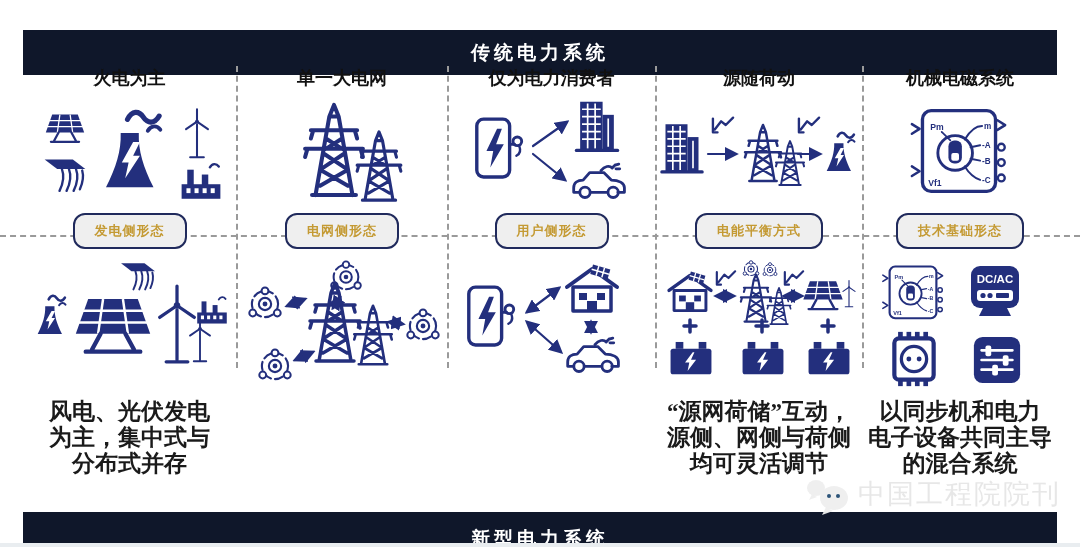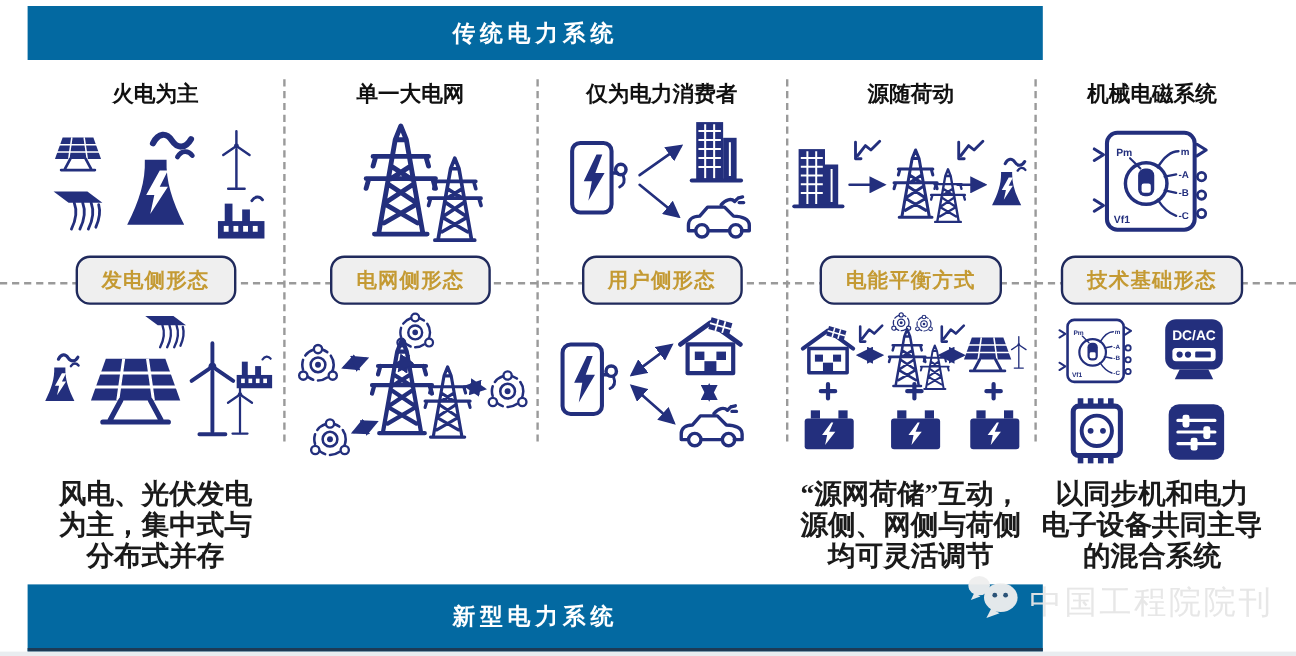--- a/index.html
+++ b/index.html
@@ -1,39 +1,39 @@
 <!DOCTYPE html>
 <html><head>
 <meta charset="utf-8">
 <style>
   html,body{margin:0;padding:0;background:#fff;}
   .canvas{position:relative;width:1080px;height:547px;background:#ffffff;overflow:hidden;
           font-family:"Liberation Serif","DejaVu Serif",serif;}
-  .banner{position:absolute;left:23px;width:846px;background:#0369a1;color:#ffffff;
+  .banner{position:absolute;left:23px;width:1034px;background:#0f172a;color:#ffffff;
           display:flex;align-items:center;justify-content:center;
-          font-size:19px;font-weight:bold;letter-spacing:4px;}
+          font-size:19px;font-weight:bold;letter-spacing:4px;margin-top:25px;}
   .banner.top{top:5px;height:45px;}
   .banner.bottom{top:487px;height:53px;border-bottom:3px solid #1d3a55;}
   .footer-strip{position:absolute;left:0;top:543px;width:1080px;height:4px;background:#e9edf0;}
   .vsep{position:absolute;top:66px;height:302px;width:0;border-left:2px dashed #9a9a9a;z-index:0;}
   .hsep{position:absolute;top:235px;left:0;width:1080px;height:0;border-top:2px dashed #9a9a9a;z-index:0;}
   .col{position:absolute;top:0;height:547px;}
   .col-title{position:absolute;top:66px;width:100%;text-align:center;
              font-size:18px;font-weight:bold;color:#111;}
   .icons-top{position:absolute;top:96px;left:0;right:0;height:116px;
              display:flex;justify-content:center;align-items:flex-start;}
   .icons-bottom{position:absolute;top:260px;left:0;right:0;height:138px;
              display:flex;justify-content:center;align-items:flex-start;}
   .badge{position:absolute;top:213px;left:50%;transform:translateX(-50%);
          background:#efefef;border:2.5px solid #202a5c;border-radius:12px;
-         padding:7px 20px;font-size:17px;font-weight:bold;color:#c49a33;
+         padding:7px 20px;font-size:13px;font-weight:bold;color:#c49a33;
          white-space:nowrap;z-index:2;letter-spacing:1px;}
   .col-text{position:absolute;top:399px;width:100%;text-align:center;
             font-size:23px;font-weight:bold;line-height:26px;color:#1a1a1a;white-space:pre-line;}
-  .watermark{position:absolute;left:806px;top:476px;display:flex;align-items:flex-end;z-index:3;}
+  .watermark{position:absolute;left:806px;top:476px;display:flex;align-items:flex-start;z-index:3;}
   .watermark .wm-text{font-size:27px;color:#e6e6e6;opacity:.95;letter-spacing:2px;
                       font-family:"Liberation Sans","DejaVu Sans",sans-serif;margin-left:6px;}
   svg .nv{fill:#232f7d;}
   svg .st{stroke:#232f7d;fill:none;stroke-linecap:round;stroke-linejoin:round;}
   svg text.port{font-family:"Liberation Sans","DejaVu Sans",sans-serif;font-weight:bold;fill:#232f7d;}
 </style>
 </head>
 <body>
 
 <svg style="position:absolute;width:0;height:0" aria-hidden="true">

